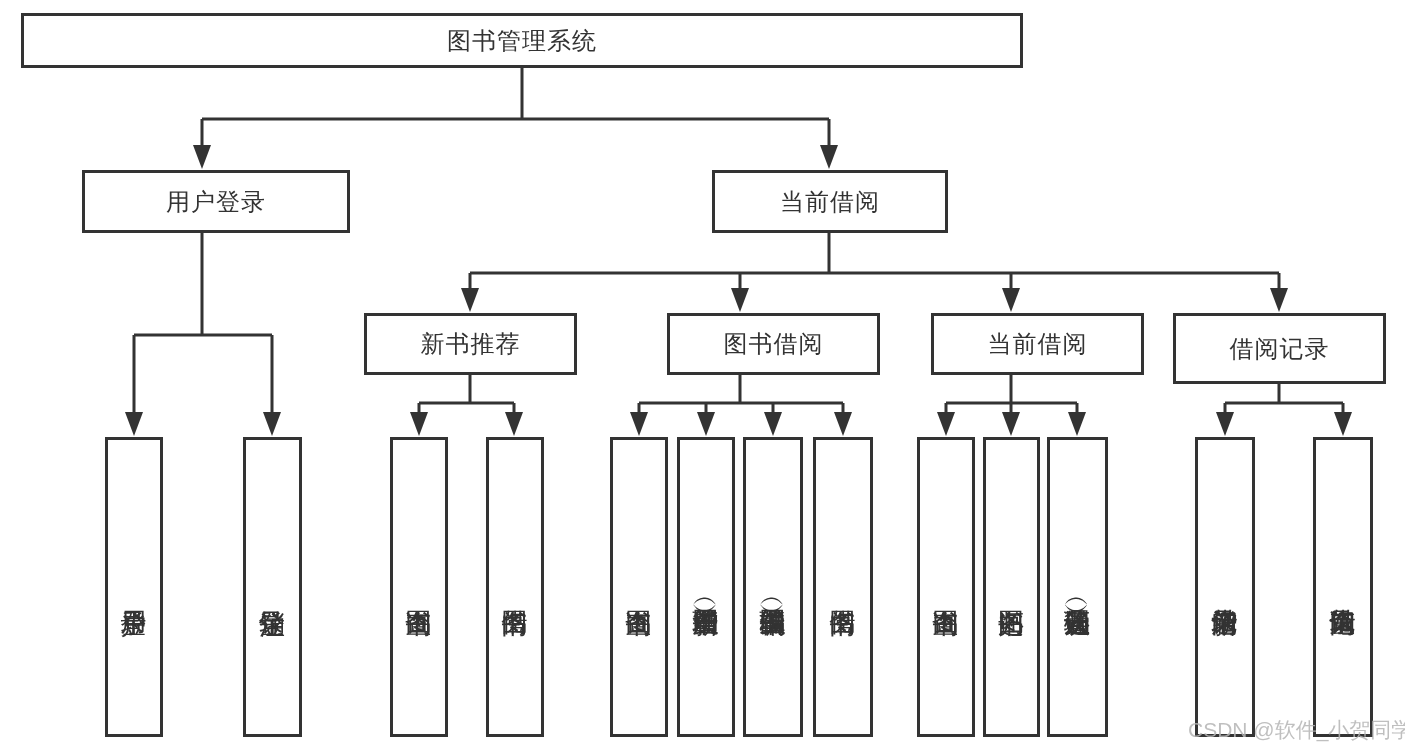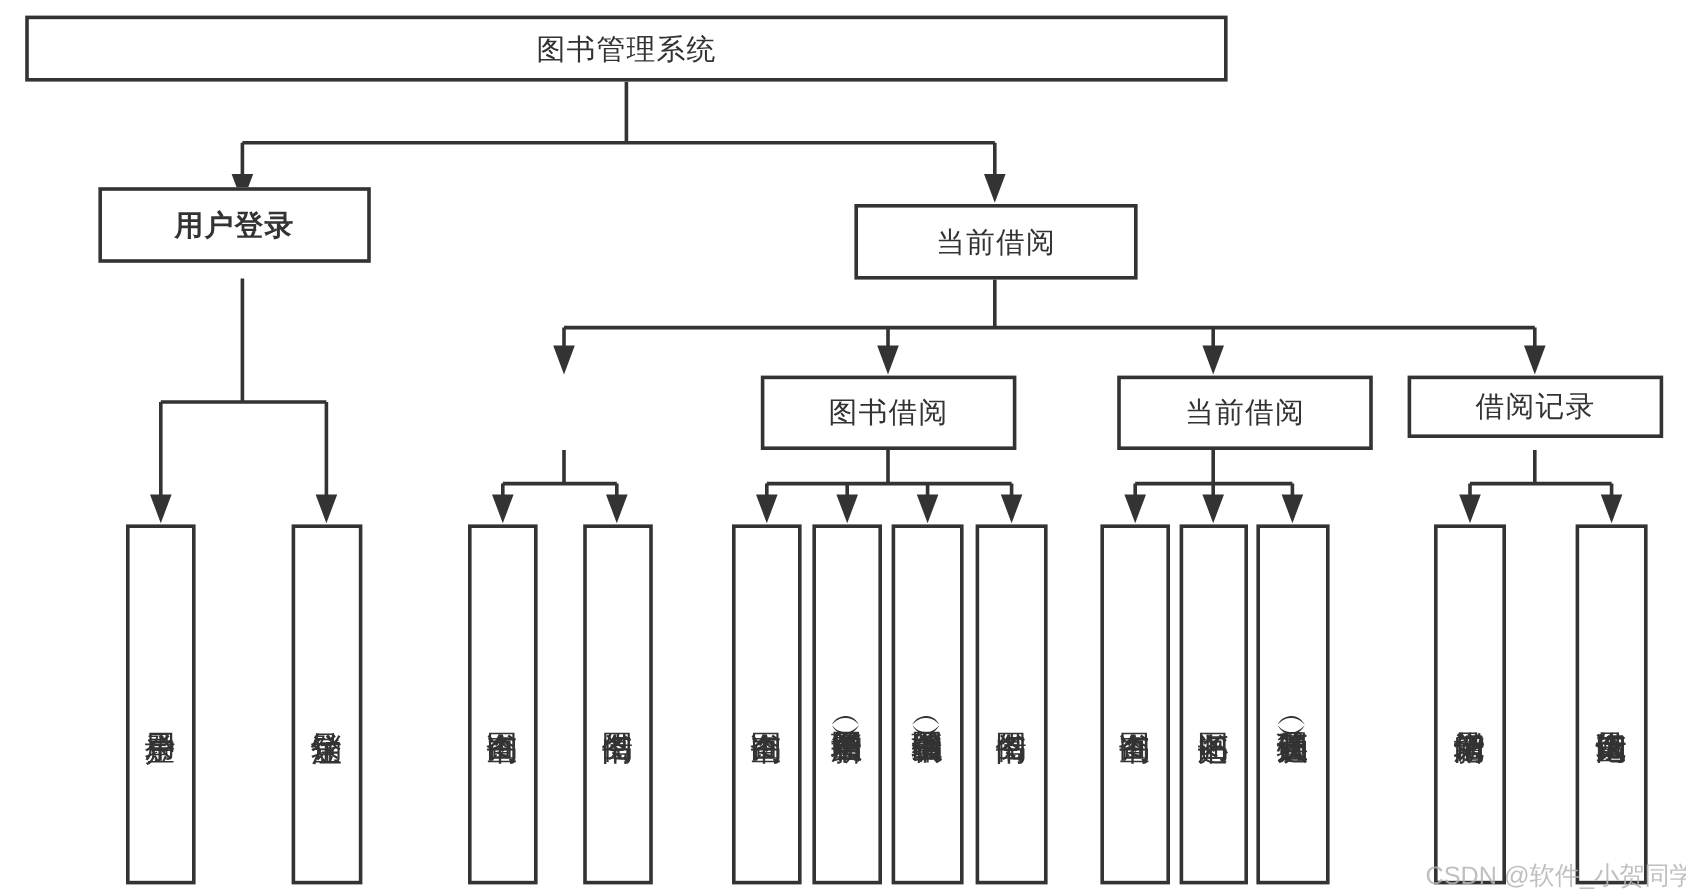--- a/index.html
+++ b/index.html
@@ -63,26 +63,27 @@
       M410 412 L428 412 L419 436 Z  M505 412 L523 412 L514 436 Z
       M630 412 L648 412 L639 436 Z  M697 412 L715 412 L706 436 Z
       M764 412 L782 412 L773 436 Z  M834 412 L852 412 L843 436 Z
       M937 412 L955 412 L946 436 Z  M1002 412 L1020 412 L1011 436 Z
       M1068 412 L1086 412 L1077 436 Z
       M1216 412 L1234 412 L1225 436 Z  M1334 412 L1352 412 L1343 436 Z"></path>
   </svg>
 
   <div class="box" style="left:21px; top:13px; width:1002px; height:55px;">图书管理系统</div>
 
-  <div class="box" style="left:82px; top:156px; width:227px; height:63px;font-weight:bold;">用户登录</div>
+  <div class="box" style="left:82px; top:170px; width:268px; height:63px;">用户登录</div>
   <div class="box" style="left:712px; top:170px; width:236px; height:63px;">当前借阅</div>
 
-  <div class="box" style="left:634px; top:313px; width:213px; height:62px;">图书借阅</div>
+  <div class="box" style="left:364px; top:313px; width:213px; height:62px;">新书推荐</div>
+  <div class="box" style="left:667px; top:313px; width:213px; height:62px;">图书借阅</div>
   <div class="box" style="left:931px; top:313px; width:213px; height:62px;">当前借阅</div>
-  <div class="box" style="left:1173px; top:313px; width:213px; height:52px;">借阅记录</div>
+  <div class="box" style="left:1173px; top:313px; width:213px; height:71px;">借阅记录</div>
 
   <div class="box vbox" style="left:105px;">
     <span class="vt vt4">用户登录</span>
   </div>
   <div class="box vbox" style="left:243px; width:59px;">
     <span class="vt vt4">注销登录</span>
   </div>
 
   <div class="box vbox" style="left:390px;">
     <span class="vt vt4">查询图书</span>

